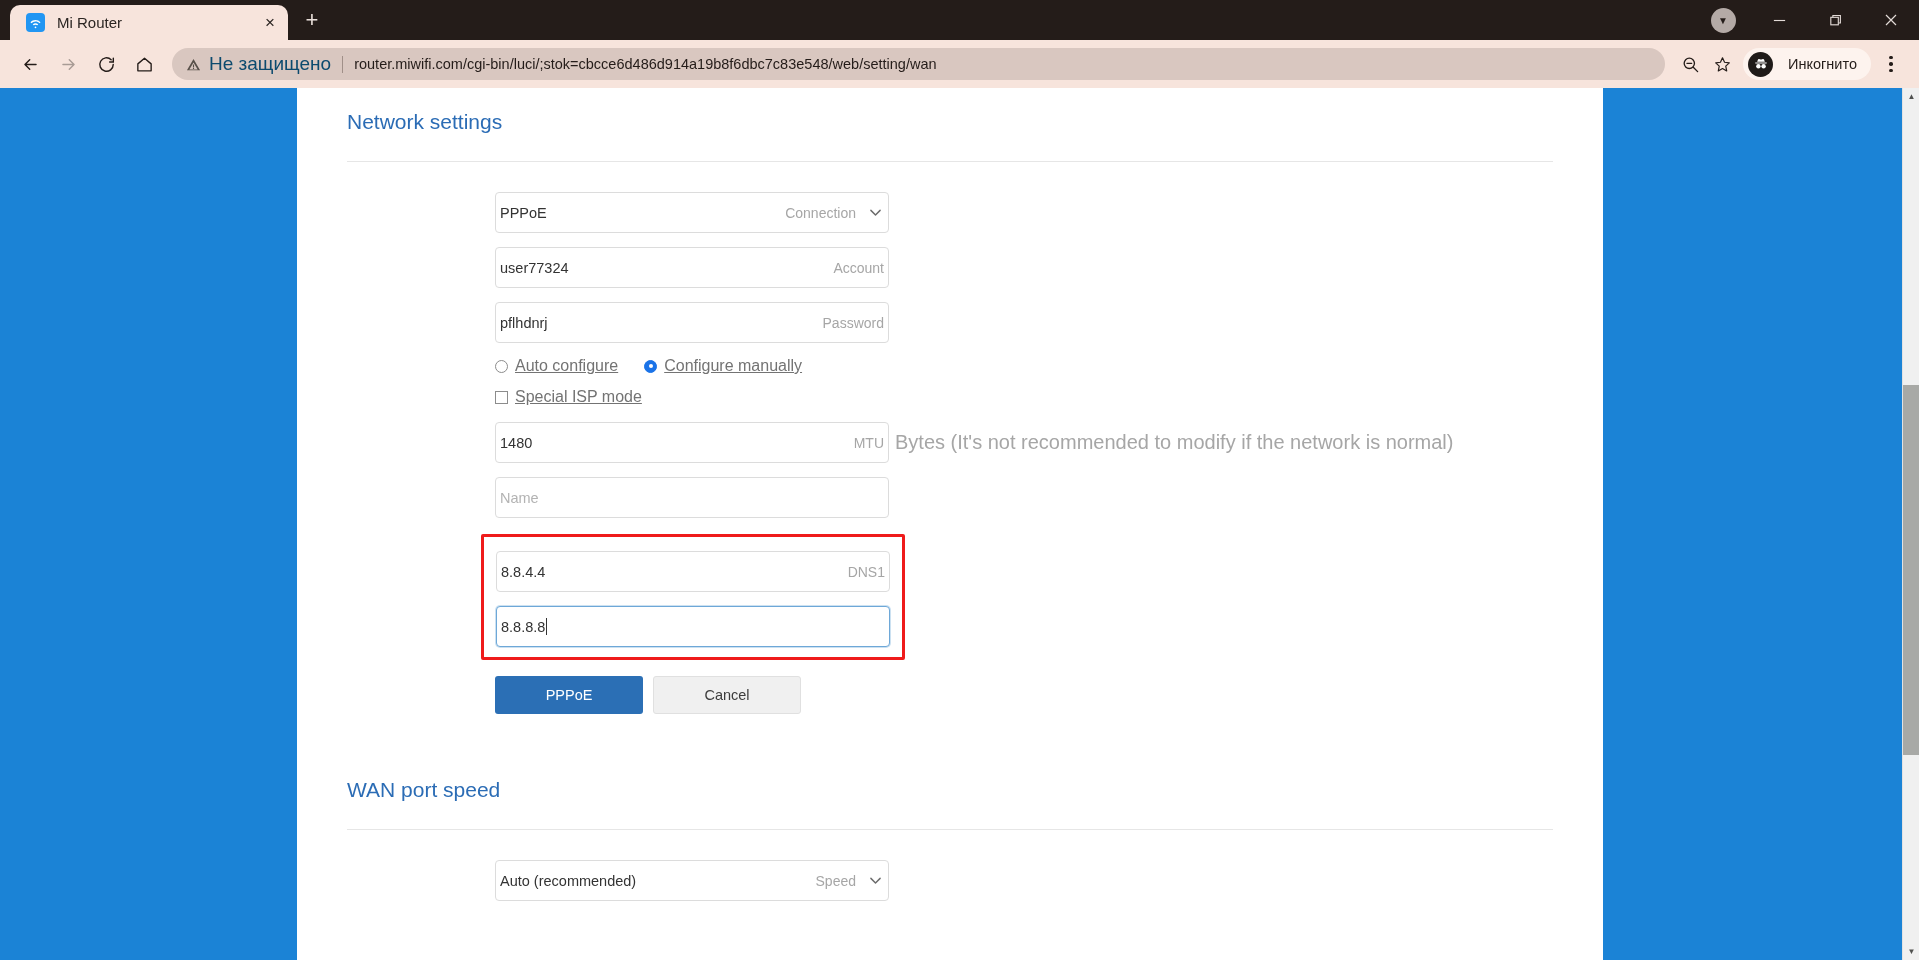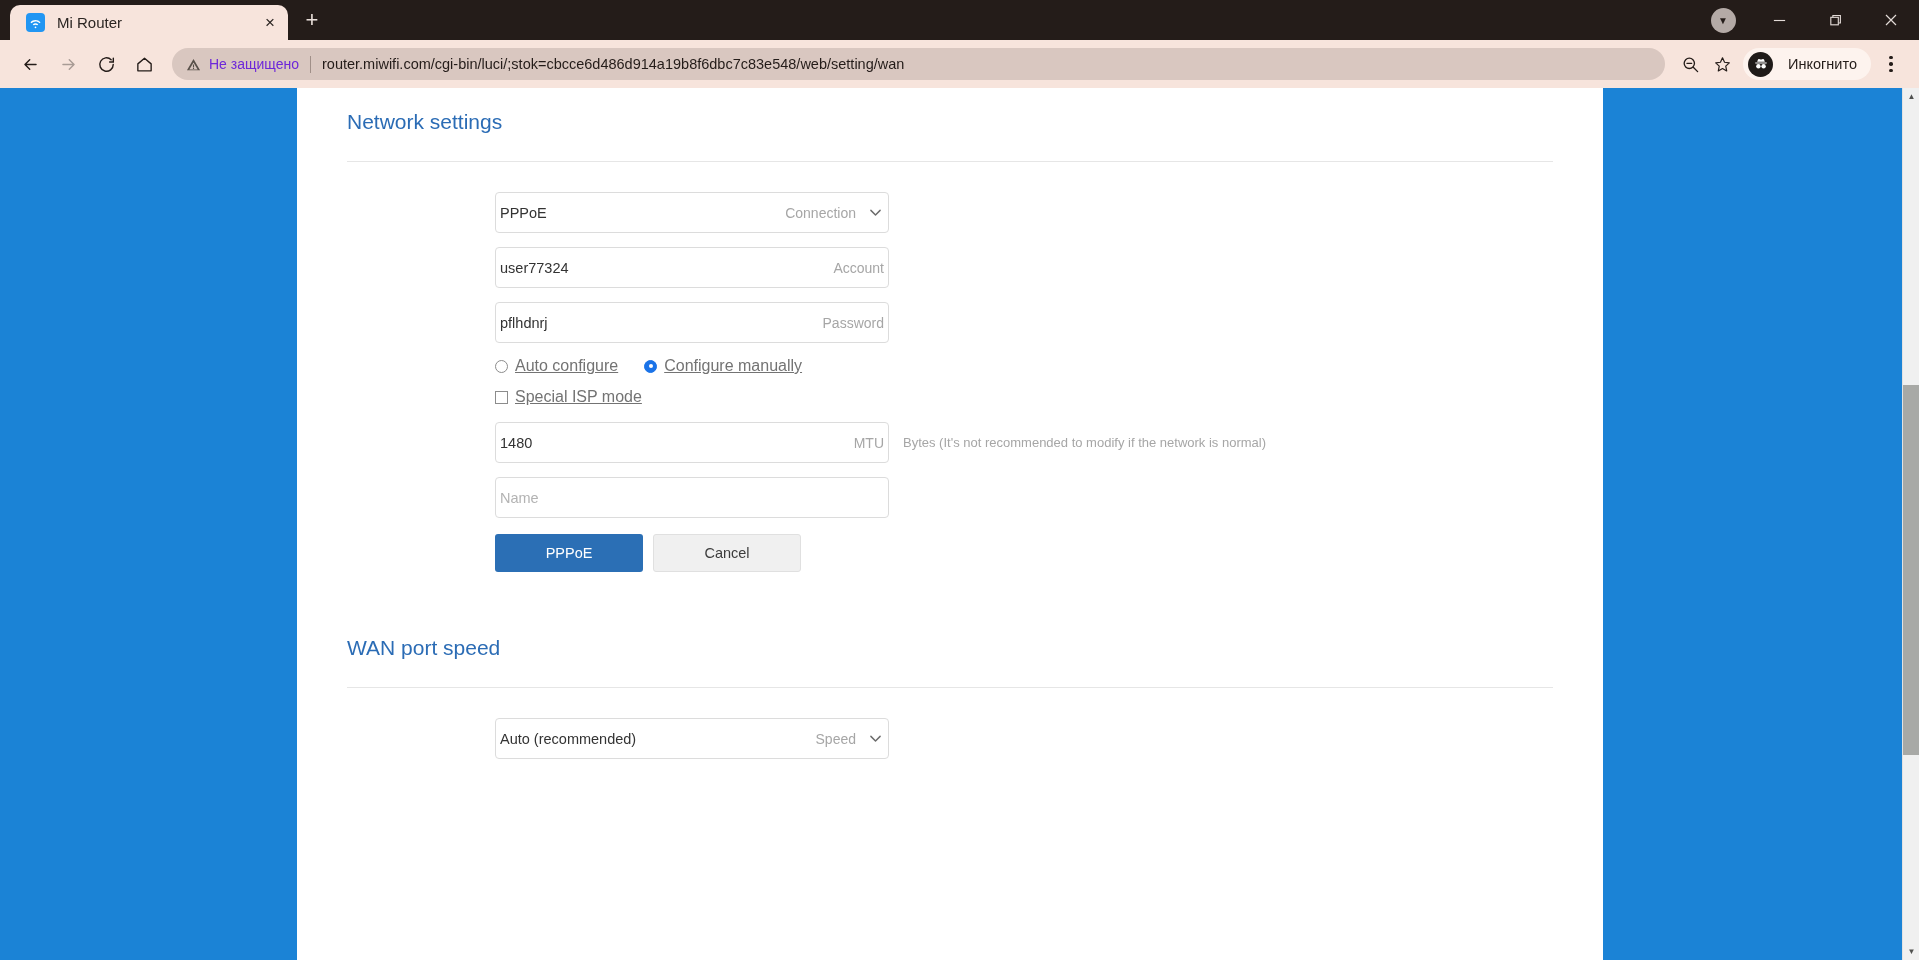--- a/index.html
+++ b/index.html
@@ -108,22 +108,22 @@
     background: #d9c7c0;
     border-radius: 16px;
     display: flex;
     align-items: center;
     padding: 0 6px 0 14px;
     margin: 0 8px;
     min-width: 0;
   }
   .omni-warn {
     display: flex; align-items: center; gap: 8px;
-    color: #6d28d9;
-    font-size: 14px;
+    color: #0c4a6e;
+    font-size: 19px;
     flex: none;
   }
   .omni-sep {
     width: 1px; height: 17px;
     background: #a08f88;
     margin: 0 11px;
     flex: none;
   }
   .omni-url {
     font-size: 14.5px;
@@ -239,23 +239,23 @@
     display: inline-block;
     width: 1px;
     height: 17px;
     background: #333;
     vertical-align: -3px;
     margin-left: 1px;
   }
 
   .row-with-hint { display: flex; align-items: center; }
   .hint {
-    font-size: 13px;
+    font-size: 20px;
     color: #a6a6a6;
-    margin-left: 14px;
+    margin-left: 6px;
     margin-bottom: 14px;
     white-space: nowrap;
   }
 
   .radio-row { display: flex; align-items: center; margin: 9px 0 4px 0; }
   .radio-item { display: flex; align-items: center; margin-right: 26px; }
   .radio {
     width: 13px; height: 13px;
     border-radius: 50%;
     border: 1px solid #8c8c8c;
@@ -495,20 +495,29 @@
                 <span class="val">1480</span>
                 <span class="suffix">MTU</span>
               </div>
               <div class="hint">Bytes (It's not recommended to modify if the network is normal)</div>
             </div>
 
             <div class="field">
               <span class="val placeholder">Name</span>
             </div>
 
+            <div class="dns-highlight">
+              <div class="field">
+                <span class="val">8.8.4.4</span>
+                <span class="suffix">DNS1</span>
+              </div>
+              <div class="field focused">
+                <span class="val"><span>8.8.8.8</span><span class="caret"></span></span>
+              </div>
+            </div>
 
             <div class="btn-row">
               <div class="btn primary">PPPoE</div>
               <div class="btn secondary">Cancel</div>
             </div>
 
           </div>
         </div>
 
         <div class="section-gap"></div>

